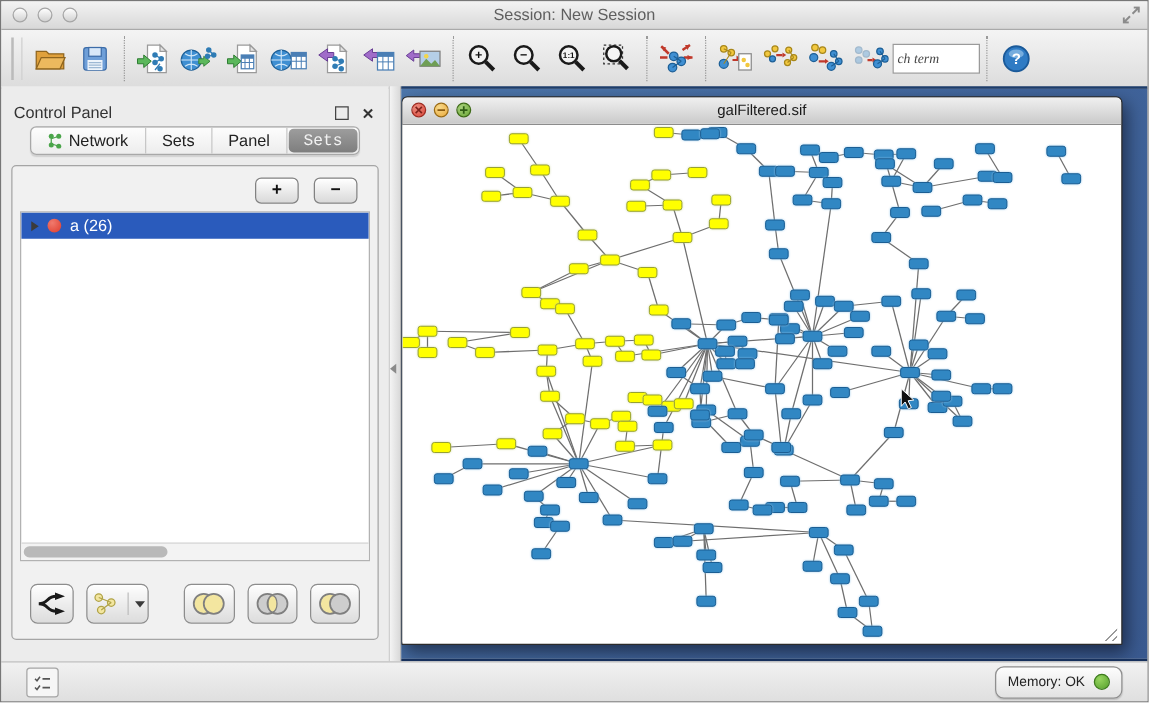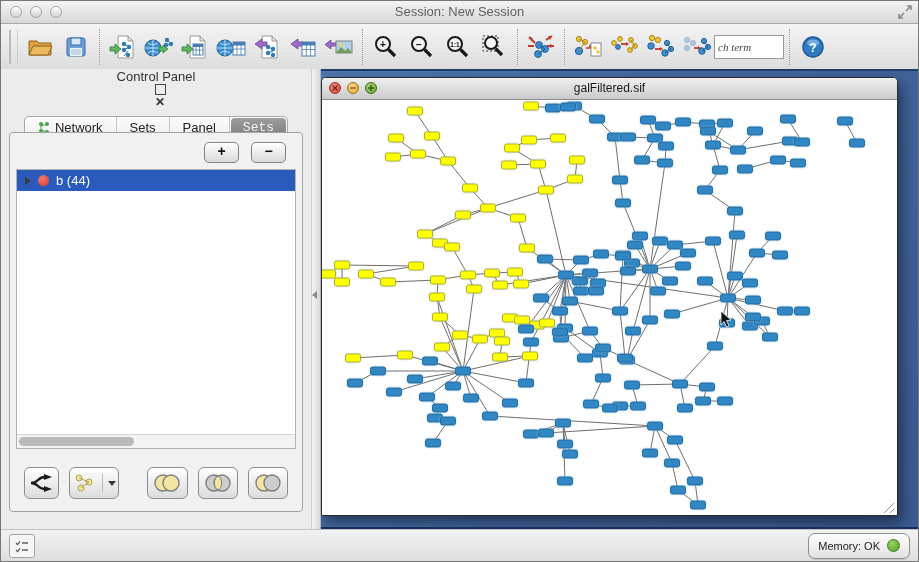--- a/index.html
+++ b/index.html
@@ -23,26 +23,26 @@
   
   .main{position:absolute;top:68px;left:0;right:0;bottom:32px;display:flex;}
   .panel{width:310px;background:#ececec;position:relative;flex:none;}
   .divider{width:8px;background:linear-gradient(90deg,#f4f4f4,#d9d9d9);border-left:1px solid #cfcfcf;
            border-right:1px solid #b5b5b5;position:relative;flex:none;}
   .divider .handle{position:absolute;top:222px;left:0px;width:0;height:0;border-top:4px solid transparent;
            border-bottom:4px solid transparent;border-right:5px solid #8a8a8a;}
   .desktop{flex:1;position:relative;background:linear-gradient(125deg,#4d77ac 0%,#41659c 55%,#3a5a90 100%);
            border-top:2px solid #1d3d6b;border-bottom:2px solid #16305c;overflow:hidden;}
   
-  .cp-header{height:28px;display:flex;align-items:center;padding:0 10px;font-size:13px;color:#333;flex-direction:column;}
+  .cp-header{height:28px;display:flex;align-items:flex-end;padding:0 10px;font-size:13px;color:#333;}
   .cp-header .sp{flex:1;}
   .cp-winbtn{width:13px;height:13px;margin-left:8px;display:flex;align-items:center;justify-content:center;
              color:#333;font-size:12px;font-weight:bold;}
   .cp-box-btn{width:9px;height:9px;border:1.5px solid #444;}
-  .cp-tabs{display:flex;justify-content:center;margin:19px 0 0 0;}
+  .cp-tabs{display:flex;justify-content:center;margin:4px 0 0 0;}
   .seg{display:inline-flex;border:1px solid #a8a8a8;border-radius:5px;background:linear-gradient(#fdfdfd,#ededed);
        overflow:hidden;box-shadow:0 1px 1px rgba(0,0,0,.12);}
   .seg .tab{padding:3px 13px;font-size:13px;color:#222;display:flex;align-items:center;gap:5px;
             border-right:1px solid #c7c7c7;}
   .seg .tab:last-child{border-right:none;font-family:Liberation Mono, monospace;}
   .seg .tab.active{background:linear-gradient(#9d9d9d,#7e7e7e);color:#f2f2f2;border-radius:4px;margin:1px;
             padding:2px 12px;border-right:none;}
   .cp-box{position:absolute;top:63px;left:8px;right:8px;height:378px;border:1px solid #a5a5a5;
           border-radius:4px;background:#f1f1f1;}
   .addrow{position:absolute;top:9px;right:16px;display:flex;gap:12px;}
@@ -73,21 +73,21 @@
   .nw-yellow{background:radial-gradient(circle at 35% 30%,#f7d98a,#eaa93c);border:1px solid #9a6b14;}
   .nw-green{background:radial-gradient(circle at 35% 30%,#a9d27c,#6aa636);border:1px solid #3e6b17;}
   .canvas{position:relative;width:573px;height:414px;background:#fff;overflow:hidden;}
   .node-b{filter:drop-shadow(0 0 1px rgba(150,200,235,.95));}
   .node-y{filter:drop-shadow(0 0 1px rgba(200,210,150,.8));}
   .grip-corner{position:absolute;right:1px;bottom:1px;width:13px;height:13px;
      background:repeating-linear-gradient(135deg,transparent 0 3px,#9a9a9a 3px 4px);
      clip-path:polygon(100% 0,100% 100%,0 100%);}
   
   .statusbar{position:absolute;left:0;right:0;bottom:0;height:32px;background:linear-gradient(#f1f1f1,#dfdfdf);
-             border-top:1px solid #c2c2c2;display:flex;align-items:center;padding:0 8px;box-sizing:border-box;gap:48px;}
+             border-top:1px solid #c2c2c2;display:flex;align-items:center;padding:0 20px;box-sizing:border-box;gap:48px;}
   .task-btn{width:24px;height:22px;border:1px solid #a5a5a5;border-radius:3px;background:#f6f6f6;
             display:flex;align-items:center;justify-content:center;}
   .memory-pill{margin-left:auto;height:24px;border:1px solid #8f8f8f;border-radius:7px;display:flex;
                align-items:center;gap:7px;padding:0 9px;font-size:11px;color:#222;
                background:linear-gradient(#fdfdfd,#e2e2e2);box-shadow:0 1px 1px rgba(0,0,0,.15);}
   .green-dot{width:13px;height:13px;border-radius:50%;background:radial-gradient(circle at 35% 30%,#97d55f,#55a02c);
              border:1px solid #3d7a1d;box-sizing:border-box;}
 </style>
 </head>
 <body>
@@ -349,21 +349,21 @@
       <div class="cp-box">
         <div class="addrow">
           <div class="mini-btn">+</div>
           <div class="mini-btn">−</div>
         </div>
 
         <div class="set-list">
           <div class="set-row">
             <span class="tri"></span>
             <span class="dot"></span>
-            <span>b (44)</span>
+            <span>a (26)</span>
           </div>
           <div class="hscroll">
             <div class="hthumb"></div>
           </div>
         </div>
 
         <div class="panel-buttons">
           <div class="pbtn" style="width:40px">
             <svg width="26" height="20">
               <path d="M2 10c8 0 6-6 14-6M2 10c8 0 6 6 14 6" stroke="#1a1a1a" stroke-width="2.4" fill="none"></path>

